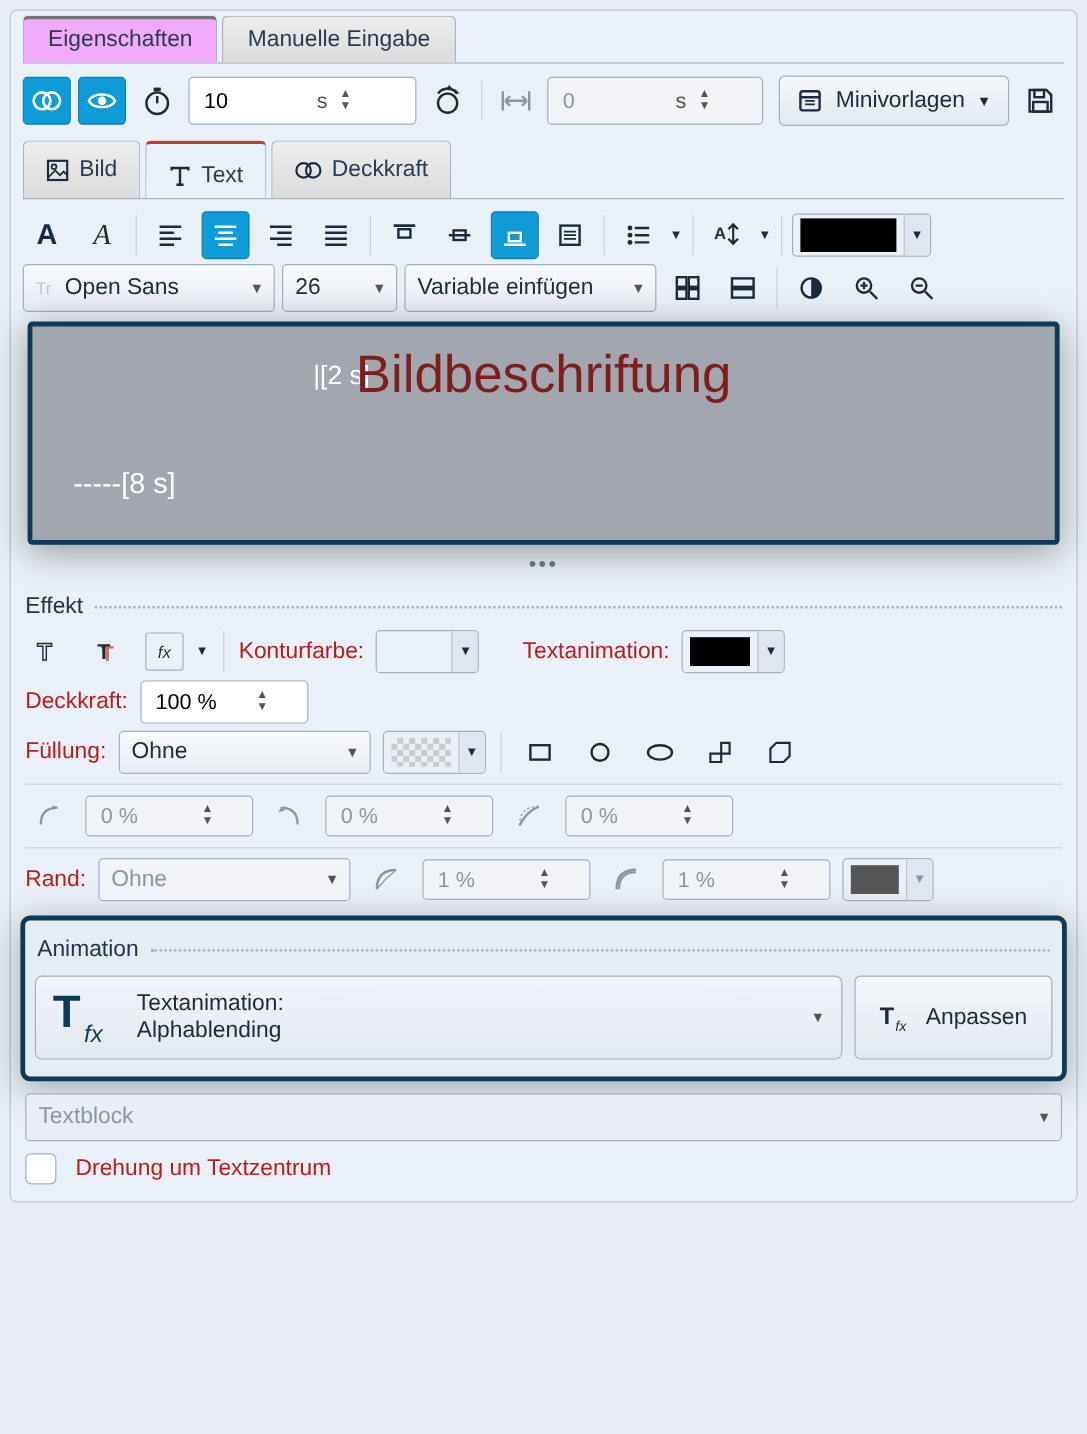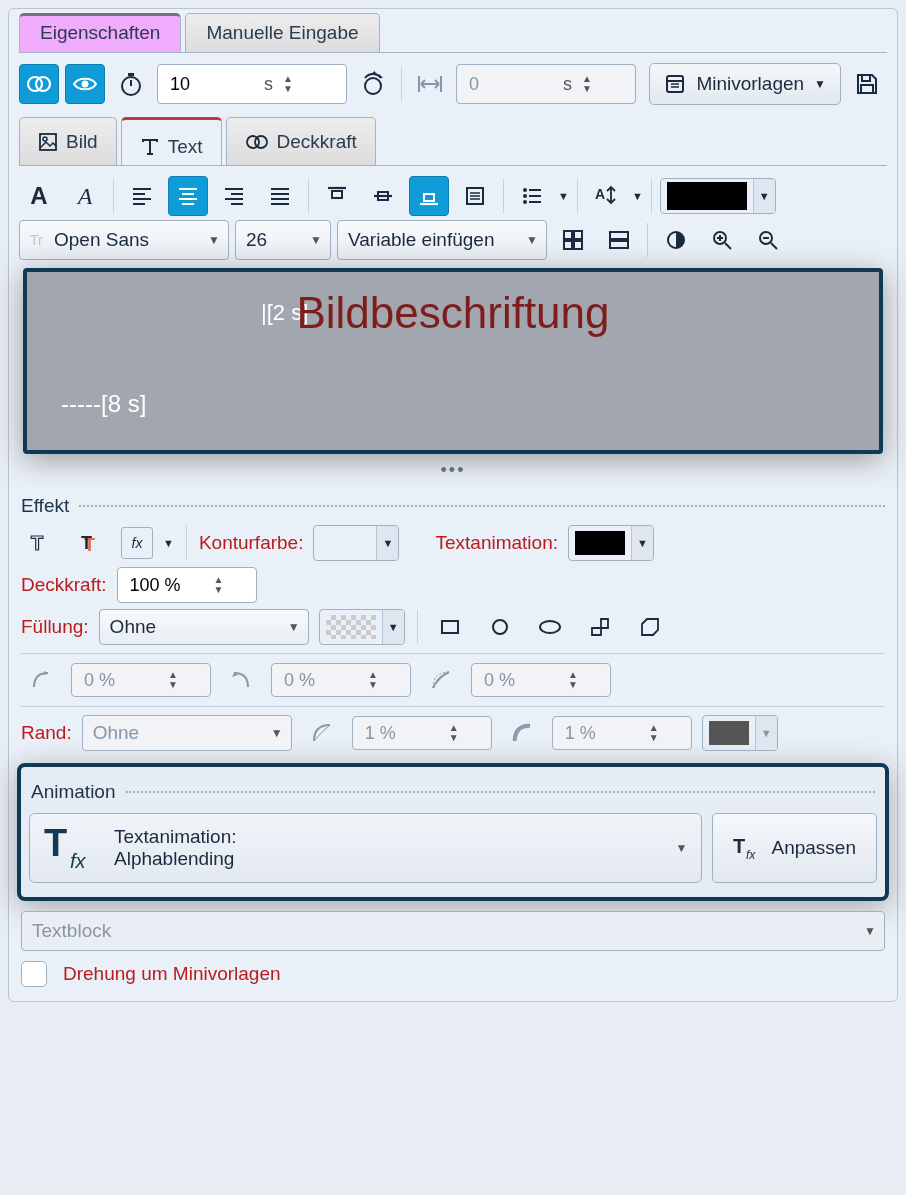--- a/index.html
+++ b/index.html
@@ -467,16 +467,16 @@
 
   <div class="inline-row">
     <div class="dropdown muted" style="width:100%;height:40px;background:#eaeef4">
       <span>Textblock</span>
       <span style="flex:1"></span>
         <span class="caret">▼</span>
     </div>
   </div>
   <div class="inline-row" style="margin-top:10px">
     <span class="checkbox"></span>
-    <span class="lbl" style="margin-left:6px">Drehung um Minivorlagen</span>
+    <span class="lbl" style="margin-left:6px">Drehung um Textzentrum</span>
   </div>
 
 </div>
 
 </body></html>

